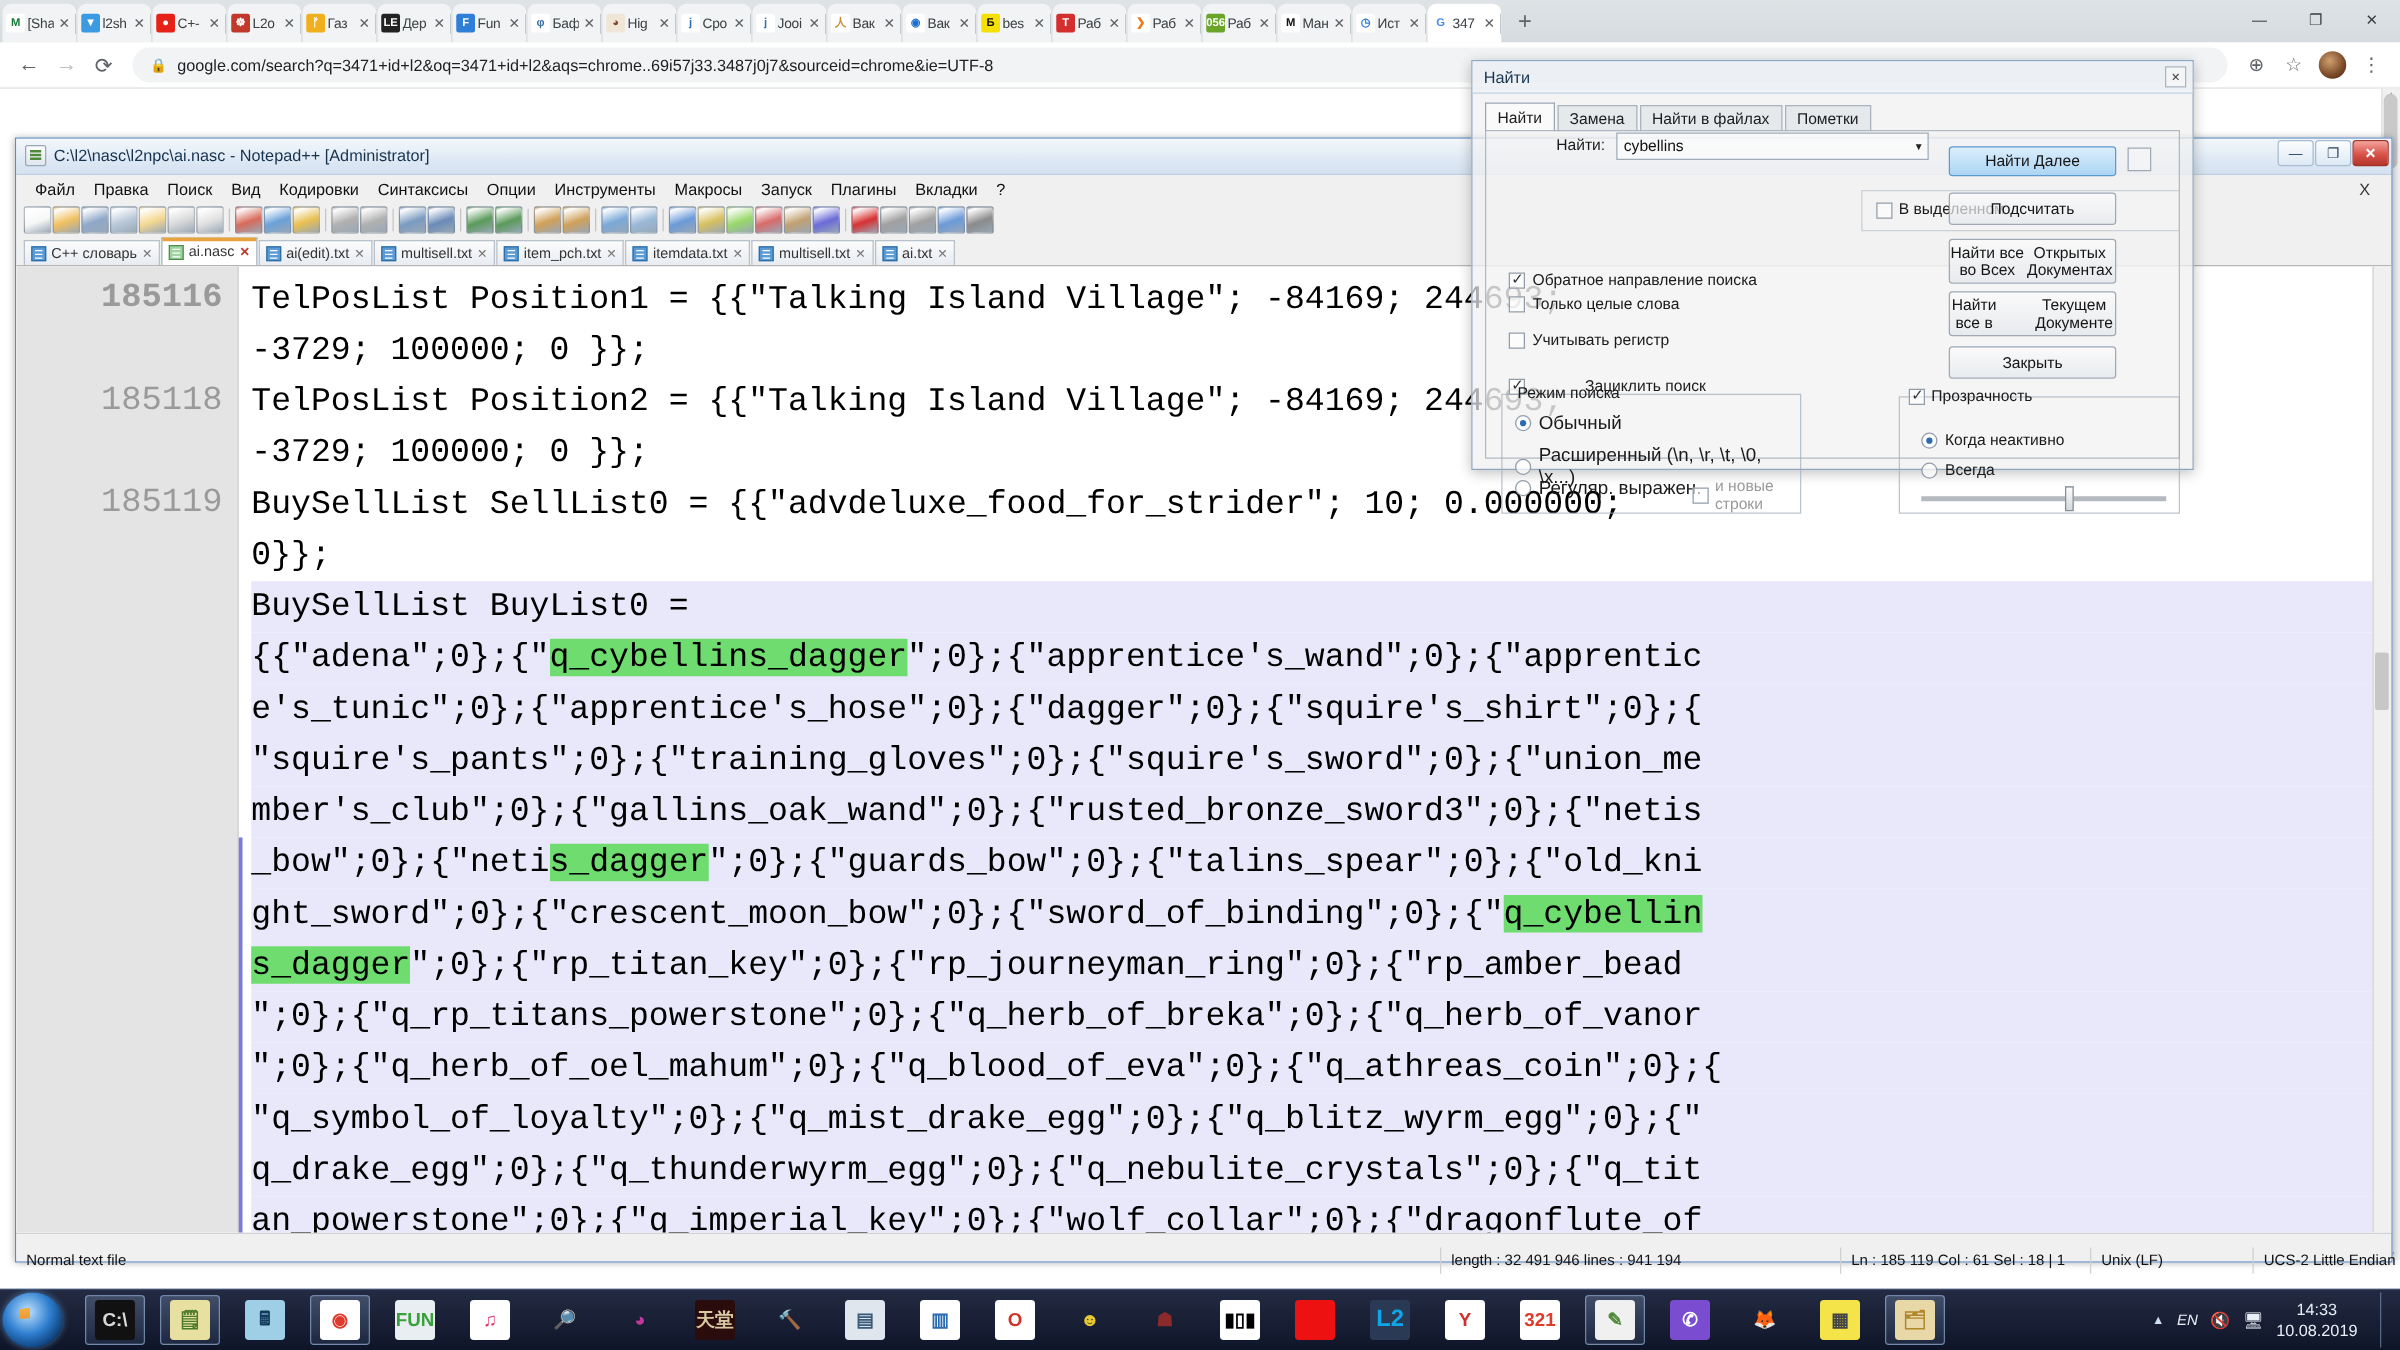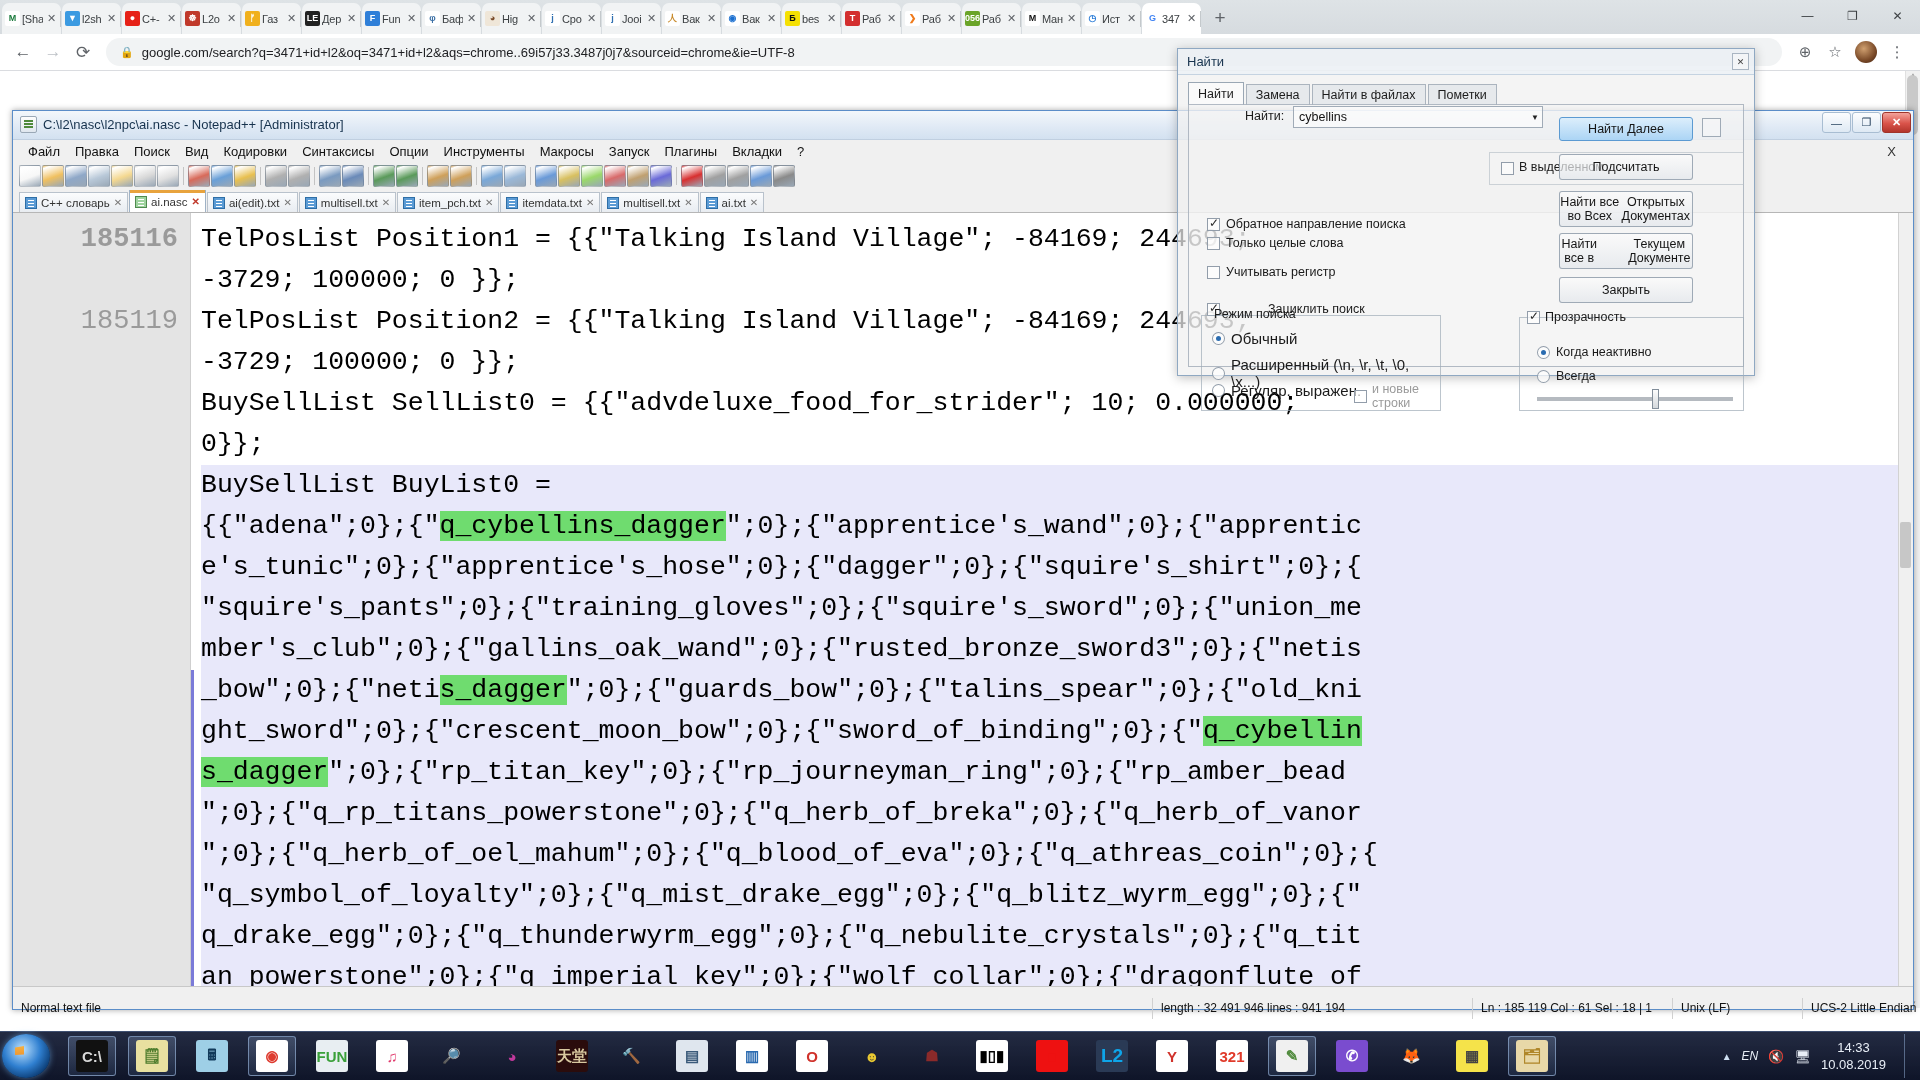--- a/index.html
+++ b/index.html
@@ -529,20 +529,21 @@
       <div class="dtab">
         <span class="dico"></span>
         <span>ai.txt</span>
         <span class="dx">✕</span>
       </div>
     </div>
 
   <div id="npp-editor">
     <div id="gutter">
         <div class="gl" style="height: 82px; font-weight: bold;">185116</div>
+        <div class="gl" style="height: 82px;">185118</div>
         <div class="gl" style="height: 615px;">185119</div>
       </div>
     <div id="code"><div class="cline">TelPosList Position1 = {{"Talking Island Village"; -84169; 244693;</div><div class="cline">-3729; 100000; 0 }};</div><div class="cline">TelPosList Position2 = {{"Talking Island Village"; -84169; 244693;</div><div class="cline">-3729; 100000; 0 }};</div><div class="cline">BuySellList SellList0 = {{"advdeluxe_food_for_strider"; 10; 0.000000;</div><div class="cline">0}};</div><div class="cline sel-block">BuySellList BuyList0 =</div><div class="cline sel-block">{{"adena";0};{"<span class="hl">q_cybellins_dagger</span>";0};{"apprentice's_wand";0};{"apprentic</div><div class="cline sel-block">e's_tunic";0};{"apprentice's_hose";0};{"dagger";0};{"squire's_shirt";0};{</div><div class="cline sel-block">"squire's_pants";0};{"training_gloves";0};{"squire's_sword";0};{"union_me</div><div class="cline sel-block">mber's_club";0};{"gallins_oak_wand";0};{"rusted_bronze_sword3";0};{"netis</div><div class="cline sel-block">_bow";0};{"neti<span class="hl">s_dagger</span>";0};{"guards_bow";0};{"talins_spear";0};{"old_kni</div><div class="cline sel-block">ght_sword";0};{"crescent_moon_bow";0};{"sword_of_binding";0};{"<span class="hl">q_cybellin</span></div><div class="cline sel-block"><span class="hl">s_dagger</span>";0};{"rp_titan_key";0};{"rp_journeyman_ring";0};{"rp_amber_bead</div><div class="cline sel-block">";0};{"q_rp_titans_powerstone";0};{"q_herb_of_breka";0};{"q_herb_of_vanor</div><div class="cline sel-block">";0};{"q_herb_of_oel_mahum";0};{"q_blood_of_eva";0};{"q_athreas_coin";0};{</div><div class="cline sel-block">"q_symbol_of_loyalty";0};{"q_mist_drake_egg";0};{"q_blitz_wyrm_egg";0};{"</div><div class="cline sel-block">q_drake_egg";0};{"q_thunderwyrm_egg";0};{"q_nebulite_crystals";0};{"q_tit</div><div class="cline sel-block">an_powerstone";0};{"q_imperial_key";0};{"wolf_collar";0};{"dragonflute_of</div></div>
     <div id="editor-scroll">
       <div class="thumb"></div>
     </div>
   <div id="sel-caret"></div>
     </div>
 
   <div id="npp-status">

